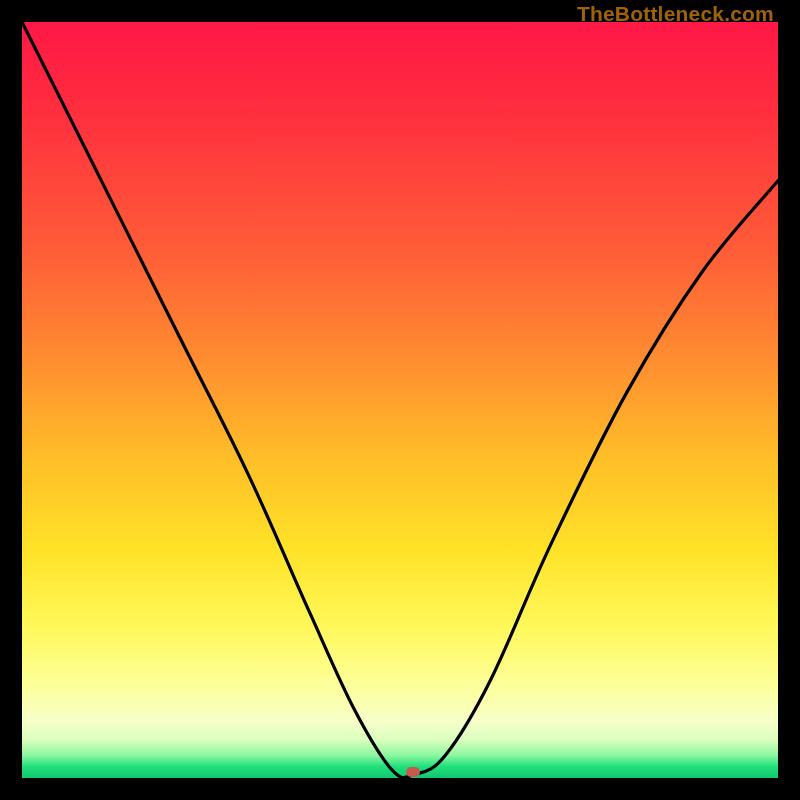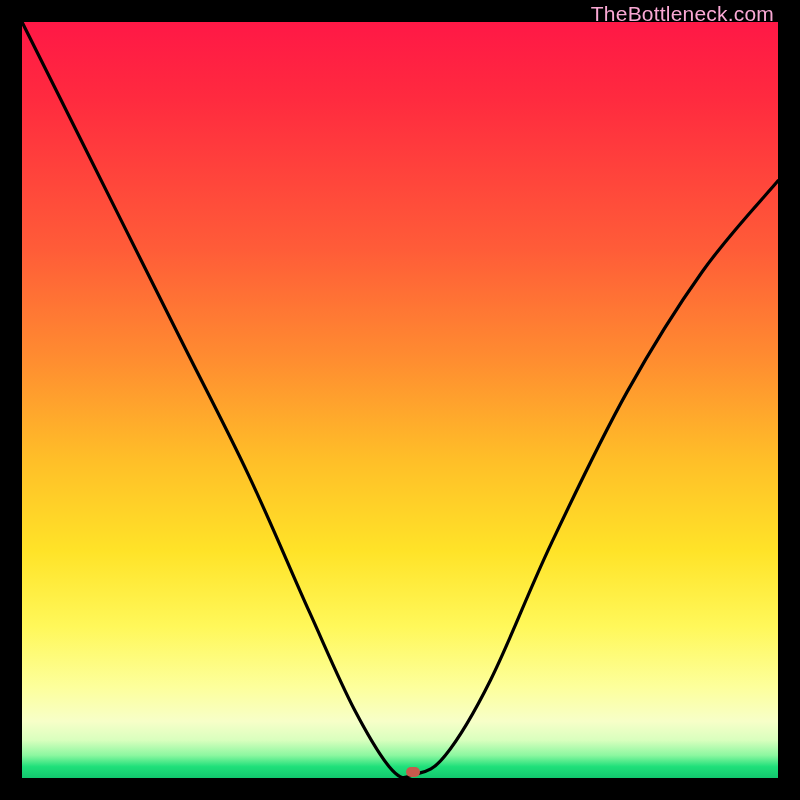--- a/index.html
+++ b/index.html
@@ -38,23 +38,23 @@
       #d9ffbe 95%,
       #8cf7a0 97%,
       #1fe07a 98.5%,
       #12c76e 100%
     );
   }
   .watermark {
     position: absolute;
     top: 2px;
     right: 26px;
-    color: #f9a8d4;
+    color: #a16207;
     font-size: 21px;
-    font-weight: 400;
+    font-weight: 700;
     letter-spacing: 0.2px;
     user-select: none;
   }
   svg.curve {
     position: absolute;
     left: 0;
     top: 0;
     width: 756px;
     height: 756px;
     overflow: visible;

